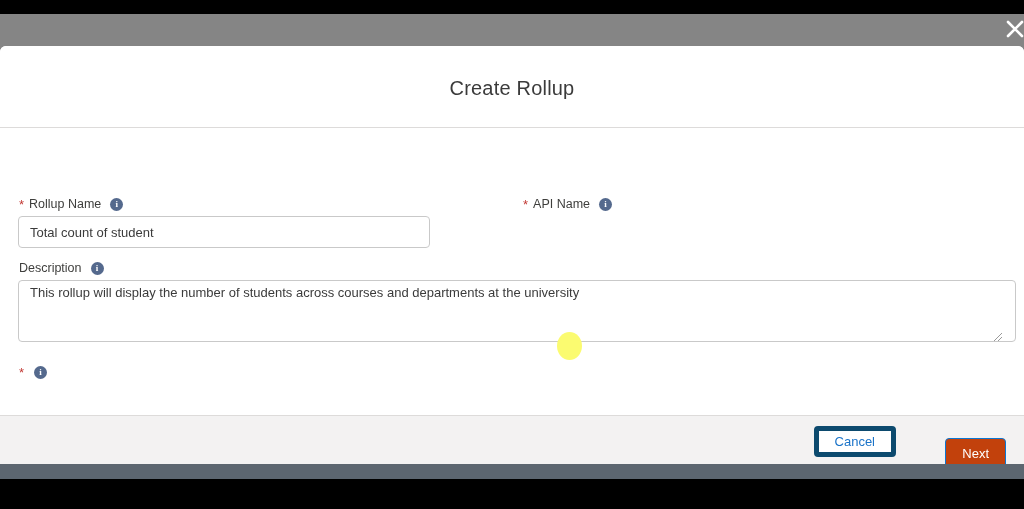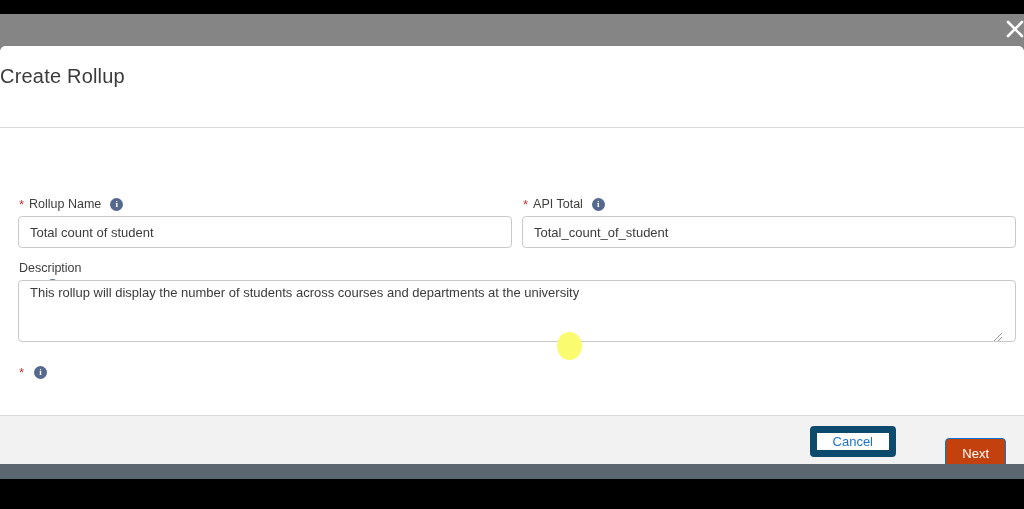--- a/index.html
+++ b/index.html
@@ -49,22 +49,23 @@
 
   .modal-header {
     position: absolute;
     left: 0; top: 0;
     width: 1024px; height: 82px;
     border-bottom: 1px solid #dddbda;
     background: #ffffff;
   }
   .modal-title {
     position: absolute;
-    left: 0; top: 19px;
+    left: 0; top: 31px;
     width: 1024px;
+    text-align: center;
     font-size: 20px;
     color: #3b3b3b;
     font-weight: 400;
     letter-spacing: .2px;
   }
 
   .modal-body {
     position: absolute;
     left: 0; top: 82px;
     width: 1024px; height: 287px;
@@ -154,21 +155,21 @@
     cursor: pointer;
     display: flex;
     align-items: center;
     justify-content: center;
     padding: 0 16px;
   }
   .btn-cancel {
     right: 128px; top: 10px;
     min-width: 68px;
     background: #ffffff;
-    border: 7px solid #0c4a6e;
+    border: 5px solid #0c4a6e;
     color: #1a73c8;
   }
   .btn-next {
     right: 18px; top: 10px;
     min-width: 58px;
     background: #c2410c;
     border: 1px solid #0b76d1;
     color: #ffffff;
     margin-top: 12px;
   }
@@ -217,30 +218,29 @@
       <div class="modal-title">Create Rollup</div>
     </div>
 
     <div class="modal-body">
 
       <div class="field-label" style="left:19px; top:69px;">
         <span class="req-star">*</span>
         <span>Rollup Name</span>
         <span class="info-icon">i</span>
       </div>
-      <input class="text-input" style="left: 18px; top: 88px; width: 494px; height: 32px;" value="Total count of student">
+      <input class="text-input" style="left: 18px; top: 88px; width: 412px; height: 32px;" value="Total count of student">
 
       <div class="field-label" style="left:523px; top:69px;">
         <span class="req-star">*</span>
-        <span>API Total</span>
-        <span class="info-icon">i</span>
-      </div>
-      <input class="text-input" style="left: 522px; top: 88px; width: 494px; height: 32px;" value="Total_count_of_student">
-
-      <div class="field-label" style="left:19px; top:133px;flex-direction:column;">
+        <span>API Name</span>
+        <span class="info-icon">i</span>
+      </div>
+
+      <div class="field-label" style="left:19px; top:133px;">
         <span>Description</span>
         <span class="info-icon">i</span>
       </div>
       <textarea class="text-area" style="left: 18px; top: 152px; width: 998px; height: 62px;">This rollup will display the number of students across courses and departments at the university</textarea>
       <div class="resize-grip">
         <svg width="10" height="10" viewBox="0 0 10 10" aria-hidden="true">
           <path d="M9 1 L1 9 M9 5 L5 9" stroke="currentColor" stroke-width="1" fill="none"></path>
         </svg>
       </div>
 

